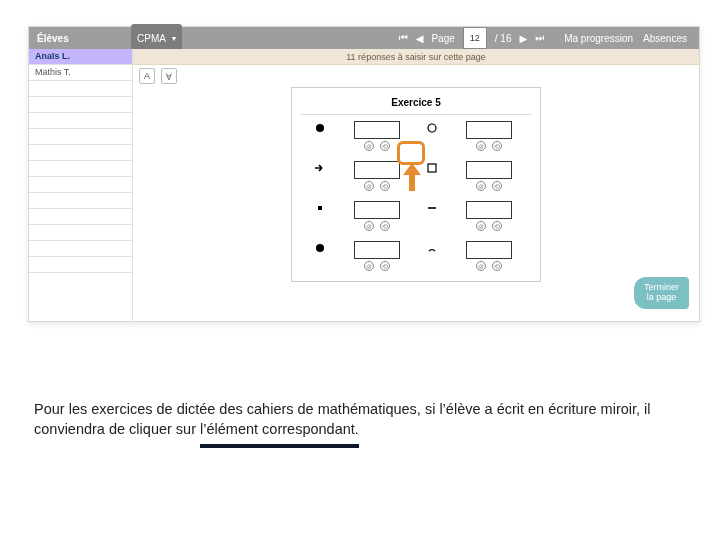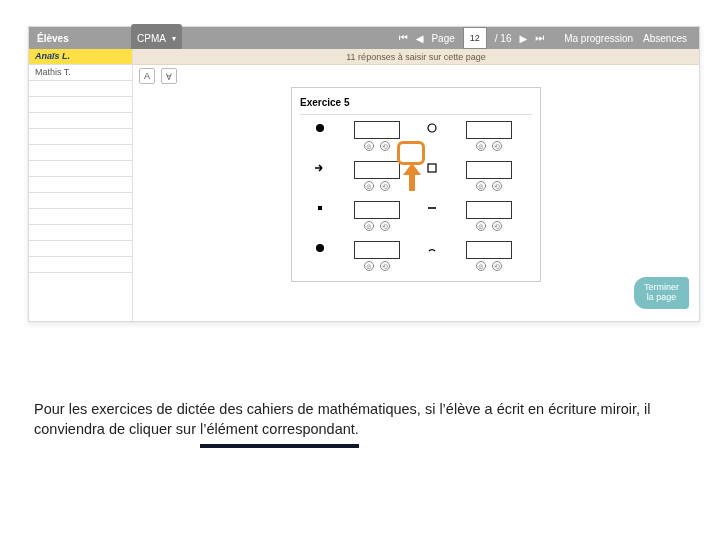--- a/index.html
+++ b/index.html
@@ -11,28 +11,28 @@
   .class-dd { background: #7d7d7d; border-radius: 3px; height: 28px; display: flex; align-items: center; padding: 0 6px; gap: 6px; cursor: pointer; margin-left: 6px; }
   .class-dd .chev { font-size: 8px; }
   .navseg { margin-left: auto; display: flex; align-items: center; gap: 8px; padding: 0 8px; }
   .navseg .navbtn { cursor: pointer; font-size: 10px; color: #fff; }
   .page-input { width: 24px; height: 22px; font-size: 9px; text-align: center; border: 1px solid #888; color: #333; }
   .topbar .right-tabs { display: flex; gap: 10px; padding: 0 12px; font-size: 10px; }
   .topbar .right-tabs span { cursor: pointer; }
   .main { display: flex; height: calc(100% - 22px); }
   .sidebar { width: 104px; background: #fff; border-right: 1px solid #e0e0e0; }
   .sidebar .row { height: 16px; border-bottom: 1px solid #e0e0e0; font-size: 9px; padding: 2px 6px; color: #555; cursor: pointer; }
-  .sidebar .row.selected { background: #fde047; color: #1a3d6d; font-weight: 600; font-style: italic; }
+  .sidebar .row.selected { background: #c4b5fd; color: #1a3d6d; font-weight: 600; }
   .content { flex: 1; display: flex; flex-direction: column; background: #fff; }
   .infobar { height: 16px; background: #f0e6d8; color: #6b5a3e; font-size: 9px; text-align: center; line-height: 16px; border-bottom: 1px solid #e4d7bf; }
   .toolbar-mini { display: flex; align-items: center; gap: 6px; padding: 4px 6px; height: 22px; }
   .toolbar-mini .mini-btn { width: 16px; height: 16px; border: 1px solid #bbb; border-radius: 2px; display: flex; align-items: center; justify-content: center; font-size: 9px; color: #555; cursor: pointer; background: #fff; }
   .worksheet-wrap { flex: 1; display: flex; justify-content: center; align-items: flex-start; background: #fff; position: relative; }
   .worksheet { width: 250px; border: 1px solid #ccc; background: #fff; padding: 6px 8px 10px; }
-  .ex-title { font-size: 10px; font-weight: bold; padding: 3px 0 6px; border-bottom: 1px solid #ddd; margin-bottom: 6px; }
+  .ex-title { text-align: center; font-size: 10px; font-weight: bold; padding: 3px 0 6px; border-bottom: 1px solid #ddd; margin-bottom: 6px; }
   .ex-grid { display: grid; grid-template-columns: 16px 60px 16px 60px; row-gap: 10px; column-gap: 18px; justify-content: center; }
   .prompt-icon { width: 14px; height: 14px; display: flex; align-items: center; justify-content: center; }
   .prompt-icon svg { width: 12px; height: 12px; }
   .ans-cell { display: flex; flex-direction: column; align-items: center; gap: 2px; }
   .ans-box { width: 46px; height: 18px; border: 1px solid #333; background: #fff; cursor: pointer; }
   .ans-ctrl { display: flex; gap: 6px; }
   .ctrl-icon { width: 10px; height: 10px; border: 1px solid #888; border-radius: 50%; display: flex; align-items: center; justify-content: center; font-size: 7px; color: #888; cursor: pointer; line-height: 1; }
   .highlight-box { position: absolute; left: 264px; top: 54px; width: 28px; height: 24px; border: 3px solid #e78b2f; border-radius: 6px; pointer-events: none; }
   .arrow-up { position: absolute; left: 270px; top: 76px; pointer-events: none; }
   .arrow-up svg { width: 18px; height: 28px; }

